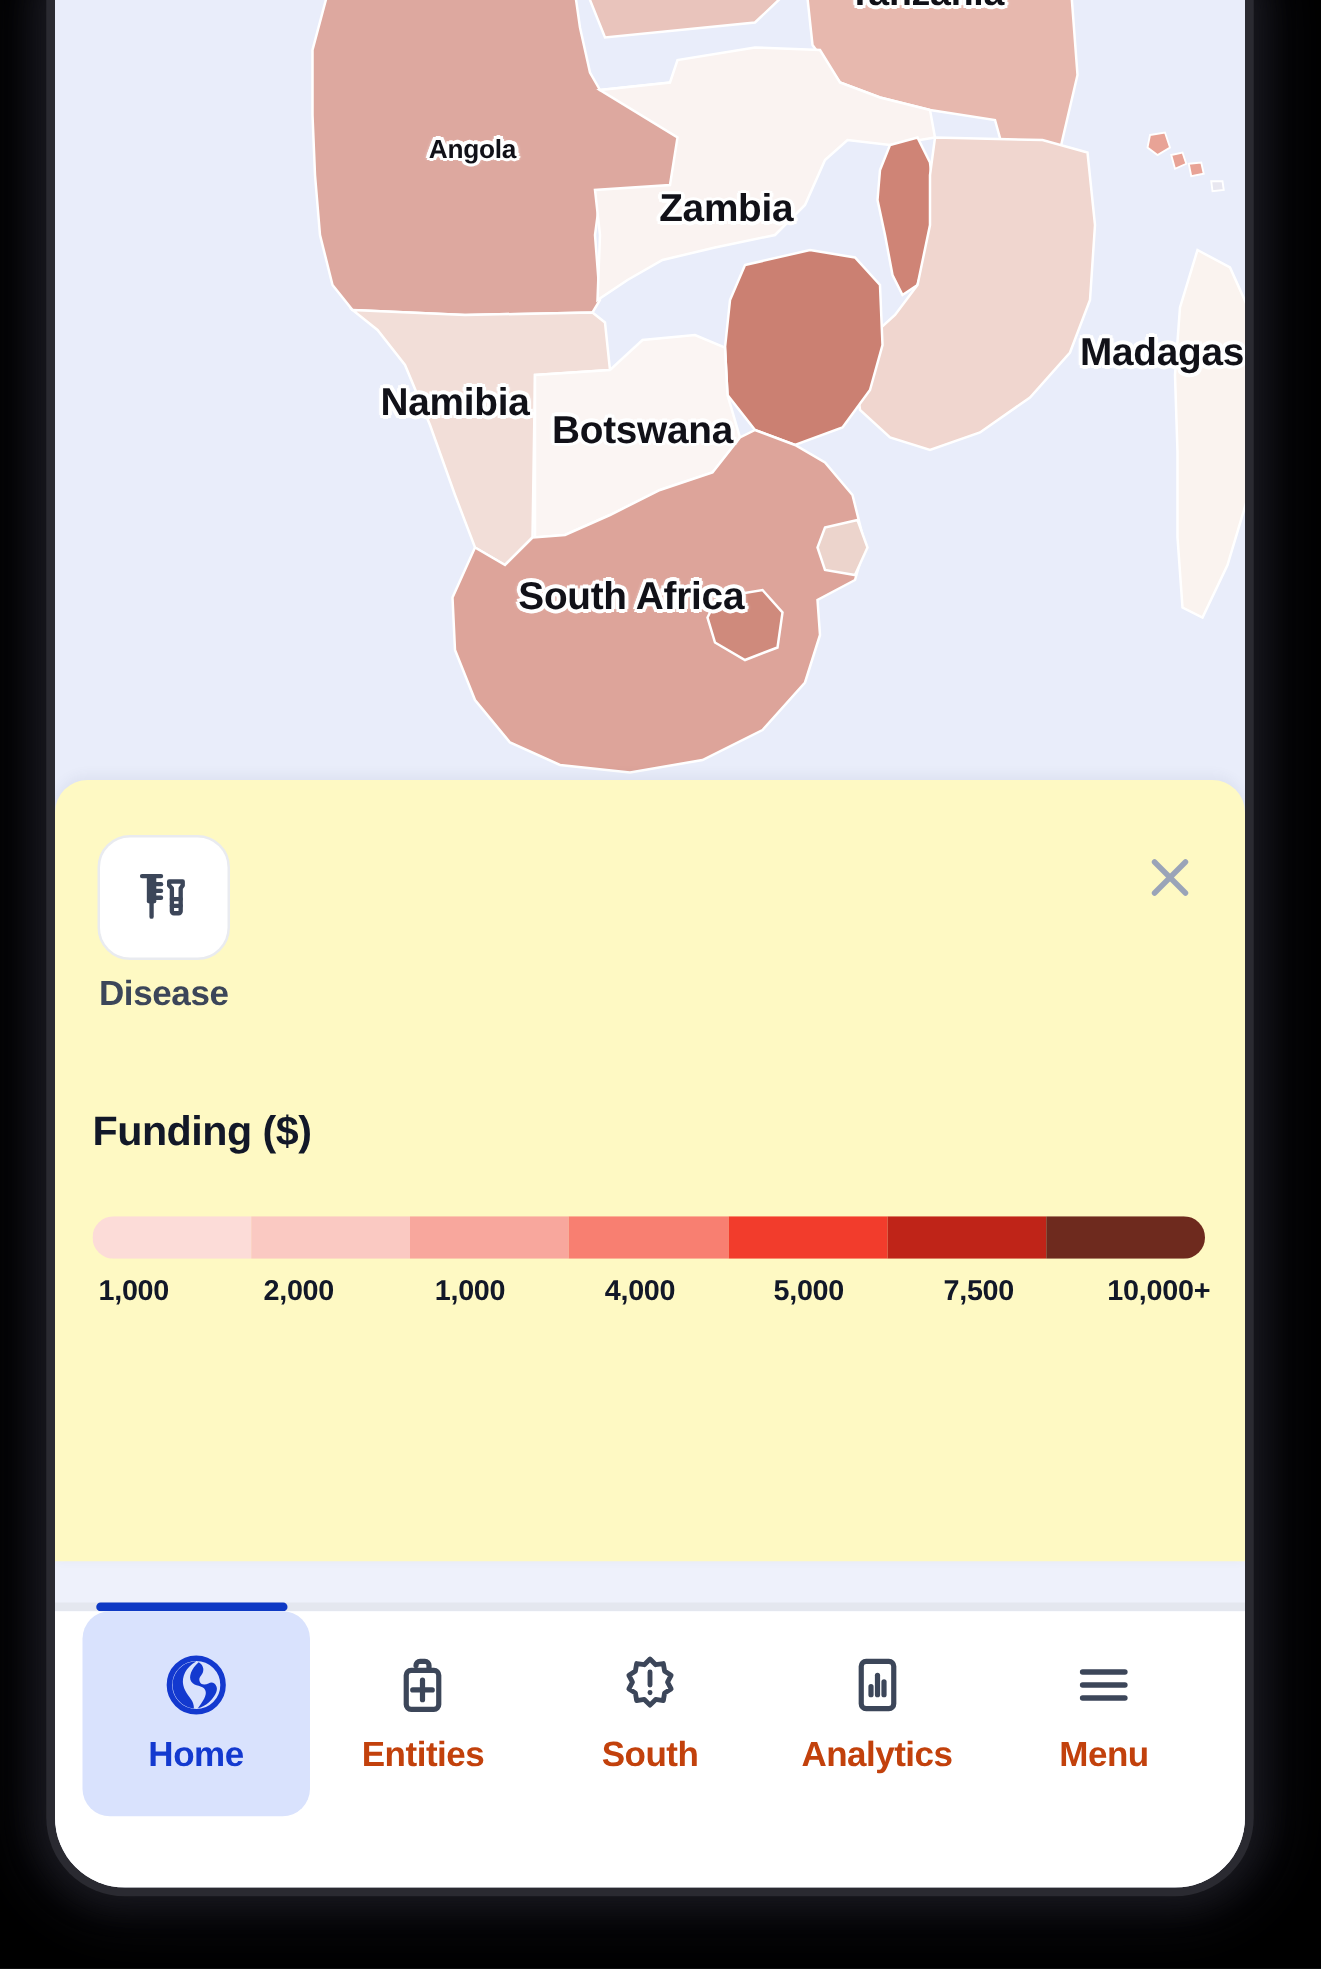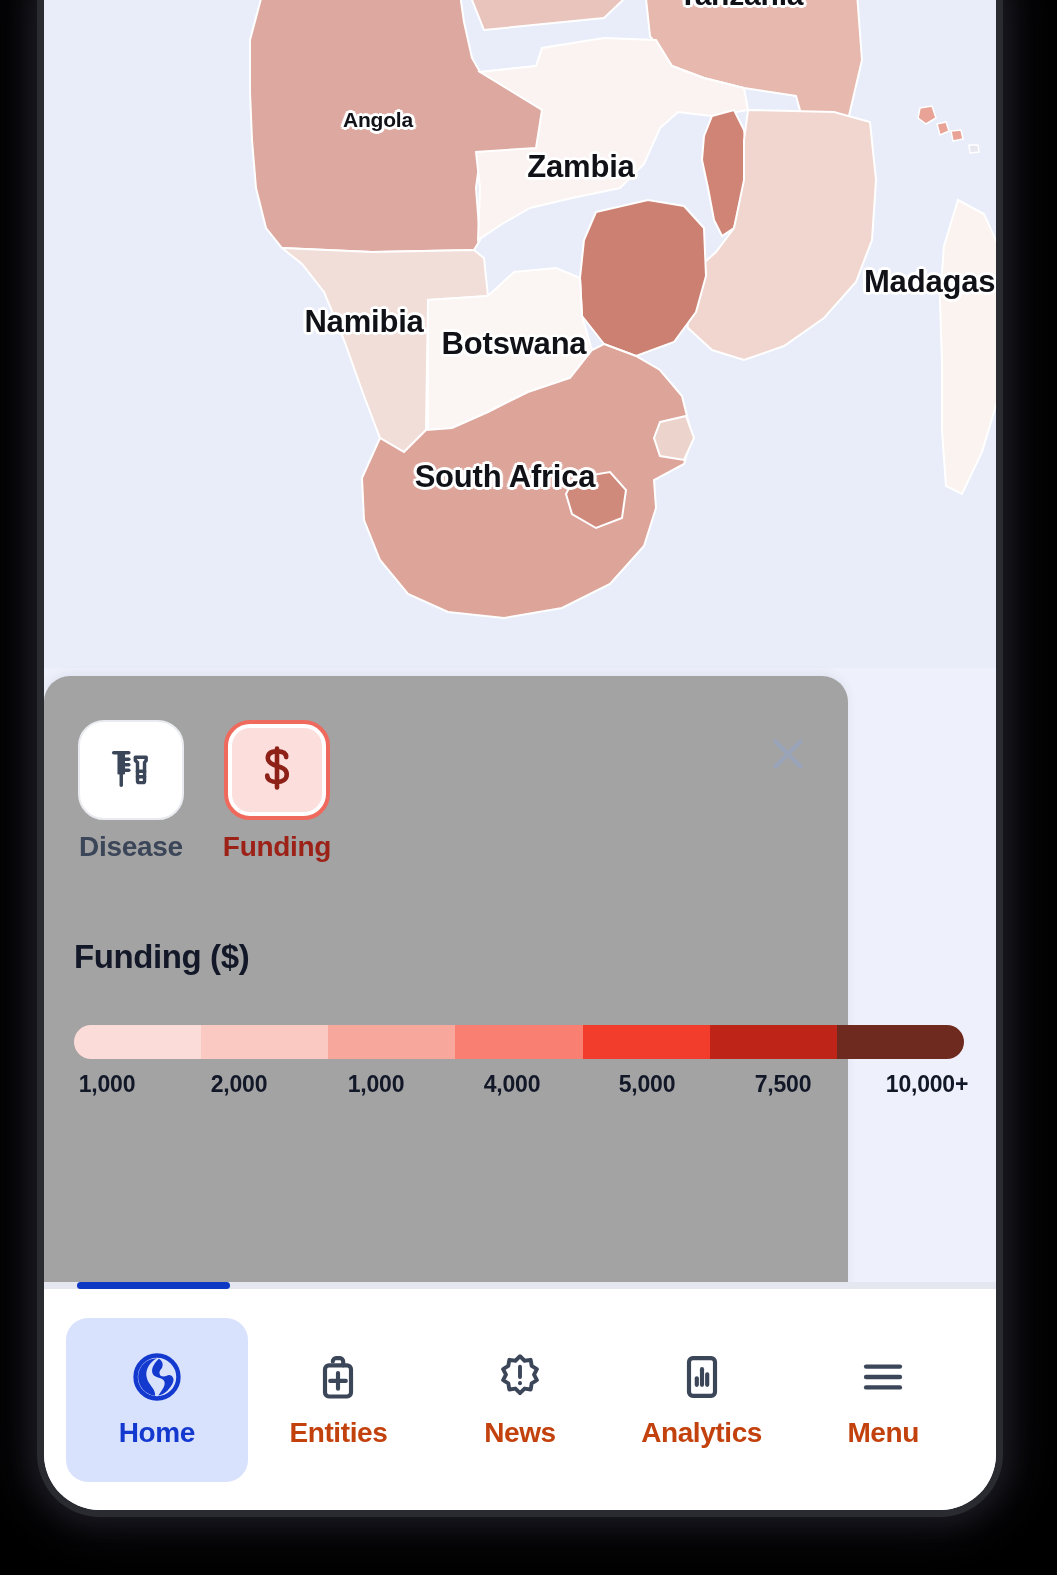--- a/index.html
+++ b/index.html
@@ -53,24 +53,24 @@
       -3px 0 0 #ffffff, 3px 0 0 #ffffff,
        0 -3px 0 #ffffff, 0 3px 0 #ffffff,
       -2.2px 0 3px #ffffff, 2.2px 0 3px #ffffff;
     pointer-events: none;
   }
 
   
   #sheet {
     position: absolute;
     left: 0;
-    top: 676px;
-    width: 804px;
+    top: 624px;
+    width: 952px;
     height: 625px;
-    background: #a3a3a3;
+    background: #fef9c3;
     border-top-left-radius: 26px;
     border-top-right-radius: 26px;
     box-shadow: 0 -3px 10px rgba(60,70,110,0.07);
   }
 
   #tab-row {
     position: absolute;
     left: 34px;
     top: 44px;
     display: flex;
@@ -199,21 +199,21 @@
 
   
   #bottom-nav {
     position: absolute;
     left: 0;
     top: 1289px;
     width: 952px;
     height: 221px;
     background: #ffffff;
     display: flex;
-    align-items: center;
+    align-items: flex-start;
     padding: 0 22px;
   }
   .nav-item {
     flex: 1 1 0;
     height: 164px;
     display: flex;
     flex-direction: column;
     align-items: center;
     justify-content: center;
     gap: 14px;
@@ -311,35 +311,20 @@
               <line x1="18.5" y1="26" x2="22" y2="26"></line>
               <path d="M28 14 L38 14 L38 17 L36.5 19 L36.5 36 A1.5 1.5 0 0 1 35 37.5 L31.5 37.5 A1.5 1.5 0 0 1 30 36 L30 19 L28 17 Z"></path>
               <line x1="30" y1="27" x2="36.5" y2="27"></line>
               <line x1="30" y1="32" x2="36.5" y2="32"></line>
             </svg>
           </span>
         </div>
         <div class="tab-label">Disease</div>
       </div>
 
-      <div class="metric-tab">
-        <div class="tab-chip active">
-          <div class="inner-fill">
-            <span>
-              <svg width="46" height="46" viewBox="0 0 40 40" fill="none" stroke="#8e2117" stroke-width="4" stroke-linecap="round" stroke-linejoin="round">
-                <line x1="20" y1="3" x2="20" y2="37"></line>
-                <path d="M28 10.5 C28 7 24.5 5.5 20 5.5 C15 5.5 12 7.5 12 11.5
-                         C12 15.5 16 17 20 18.2 C24 19.4 28.5 20.8 28.5 25.5
-                         C28.5 30 24.5 32.2 20 32.2 C15 32.2 11.5 30.2 11.5 26.5"></path>
-              </svg>
-            </span>
-          </div>
-        </div>
-        <div class="tab-label active">Funding</div>
-      </div>
 
     </div>
 
     <div id="close-button">
       <span>
         <svg width="44" height="44" viewBox="0 0 32 32" fill="none" stroke="#9aa4b8" stroke-width="3.2" stroke-linecap="round">
           <line x1="7" y1="7" x2="25" y2="25"></line>
           <line x1="25" y1="7" x2="7" y2="25"></line>
         </svg>
       </span>
@@ -405,21 +390,21 @@
     <div class="nav-item">
       <span class="nav-icon">
         <svg width="52" height="52" viewBox="0 0 40 40" fill="none" stroke="#3c4659" stroke-width="3" stroke-linecap="round" stroke-linejoin="round">
           <path d="M20 4 L23.5 7.5 L28.2 6.8 L29 11.5 L33 14 L30.8 18.2 L33 22.4
                    L29 24.9 L28.2 29.6 L23.5 28.9 L20 32.4 L16.5 28.9 L11.8 29.6
                    L11 24.9 L7 22.4 L9.2 18.2 L7 14 L11 11.5 L11.8 6.8 L16.5 7.5 Z"></path>
           <line x1="20" y1="12" x2="20" y2="20"></line>
           <line x1="20" y1="24.5" x2="20" y2="24.8"></line>
         </svg>
       </span>
-      <span class="nav-label">News</span>
+      <span class="nav-label">South</span>
     </div>
 
     <div class="nav-item">
       <span class="nav-icon">
         <svg width="52" height="52" viewBox="0 0 40 40" fill="none" stroke="#3c4659" stroke-width="3.2" stroke-linecap="round" stroke-linejoin="round">
           <rect x="10" y="5.5" width="20" height="29" rx="3"></rect>
           <line x1="16" y1="26" x2="16" y2="21"></line>
           <line x1="20" y1="26" x2="20" y2="14"></line>
           <line x1="24" y1="26" x2="24" y2="18"></line>
         </svg>

